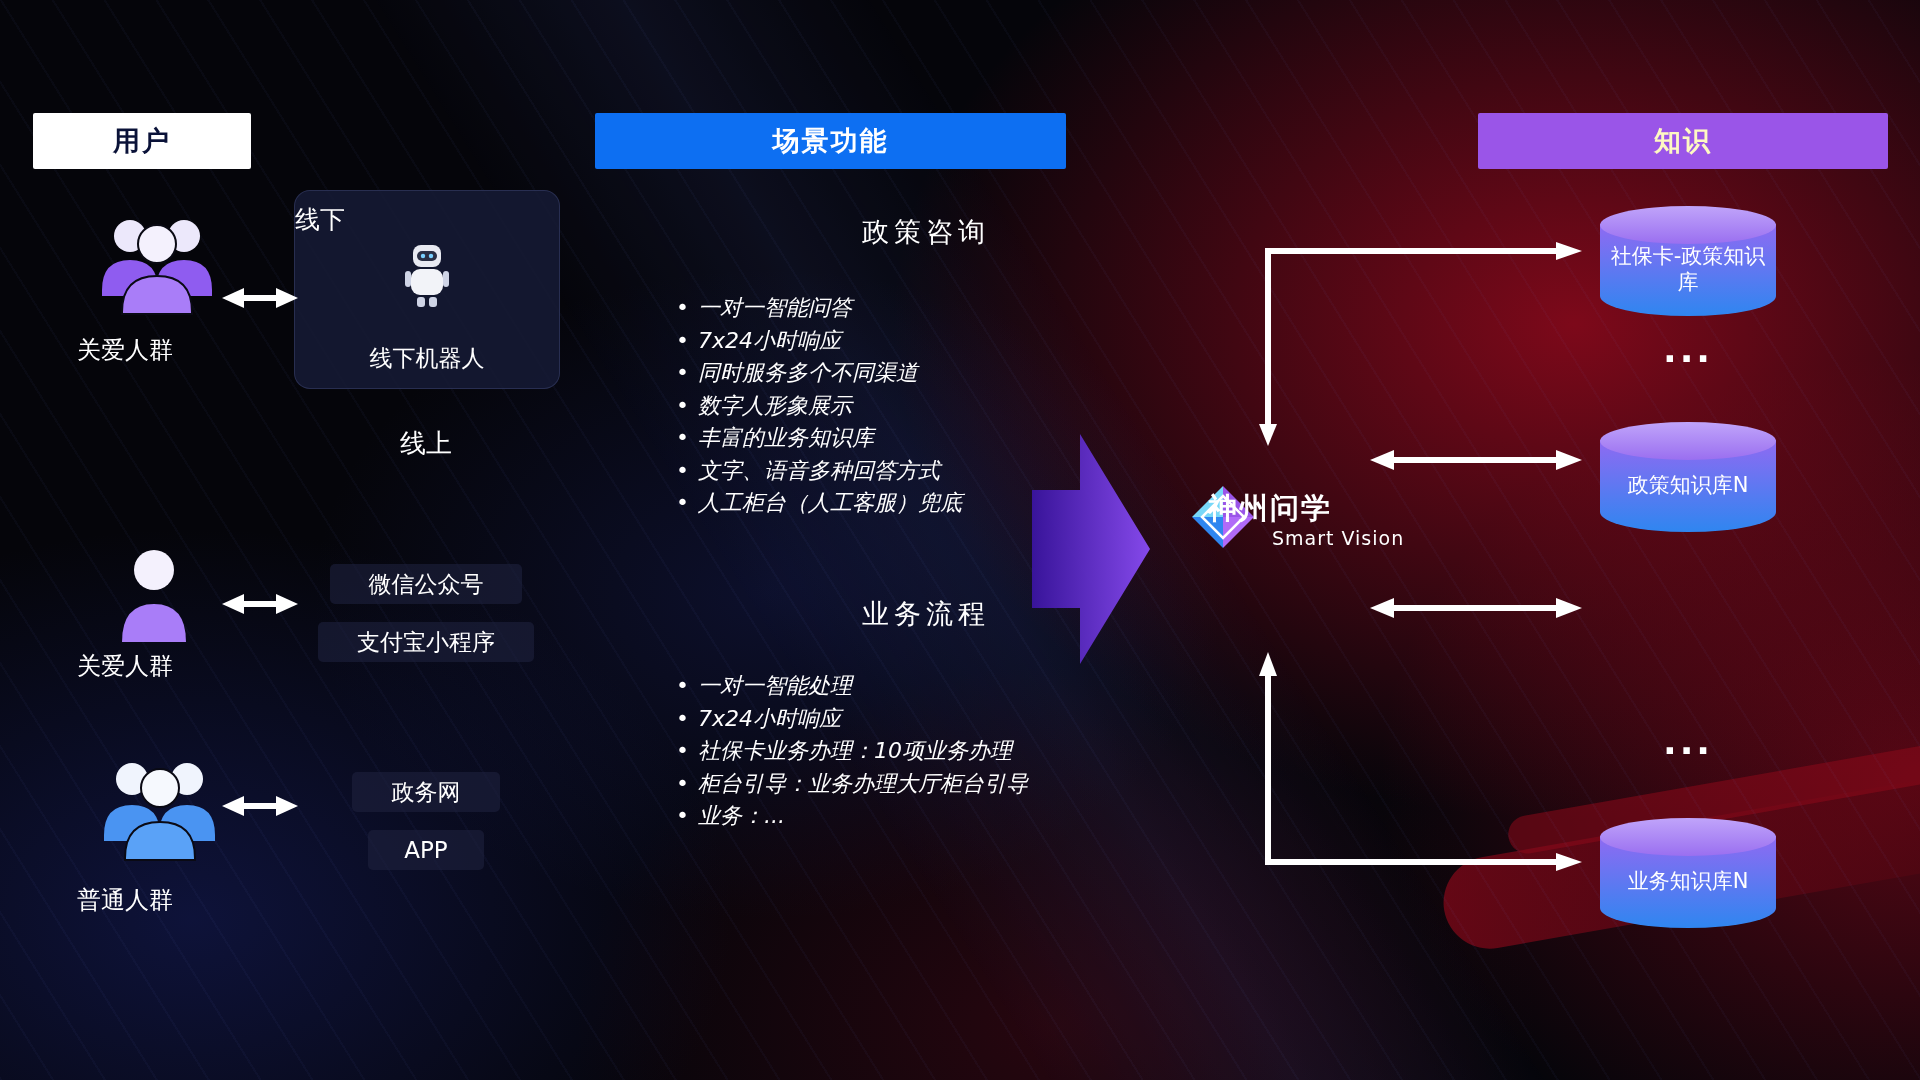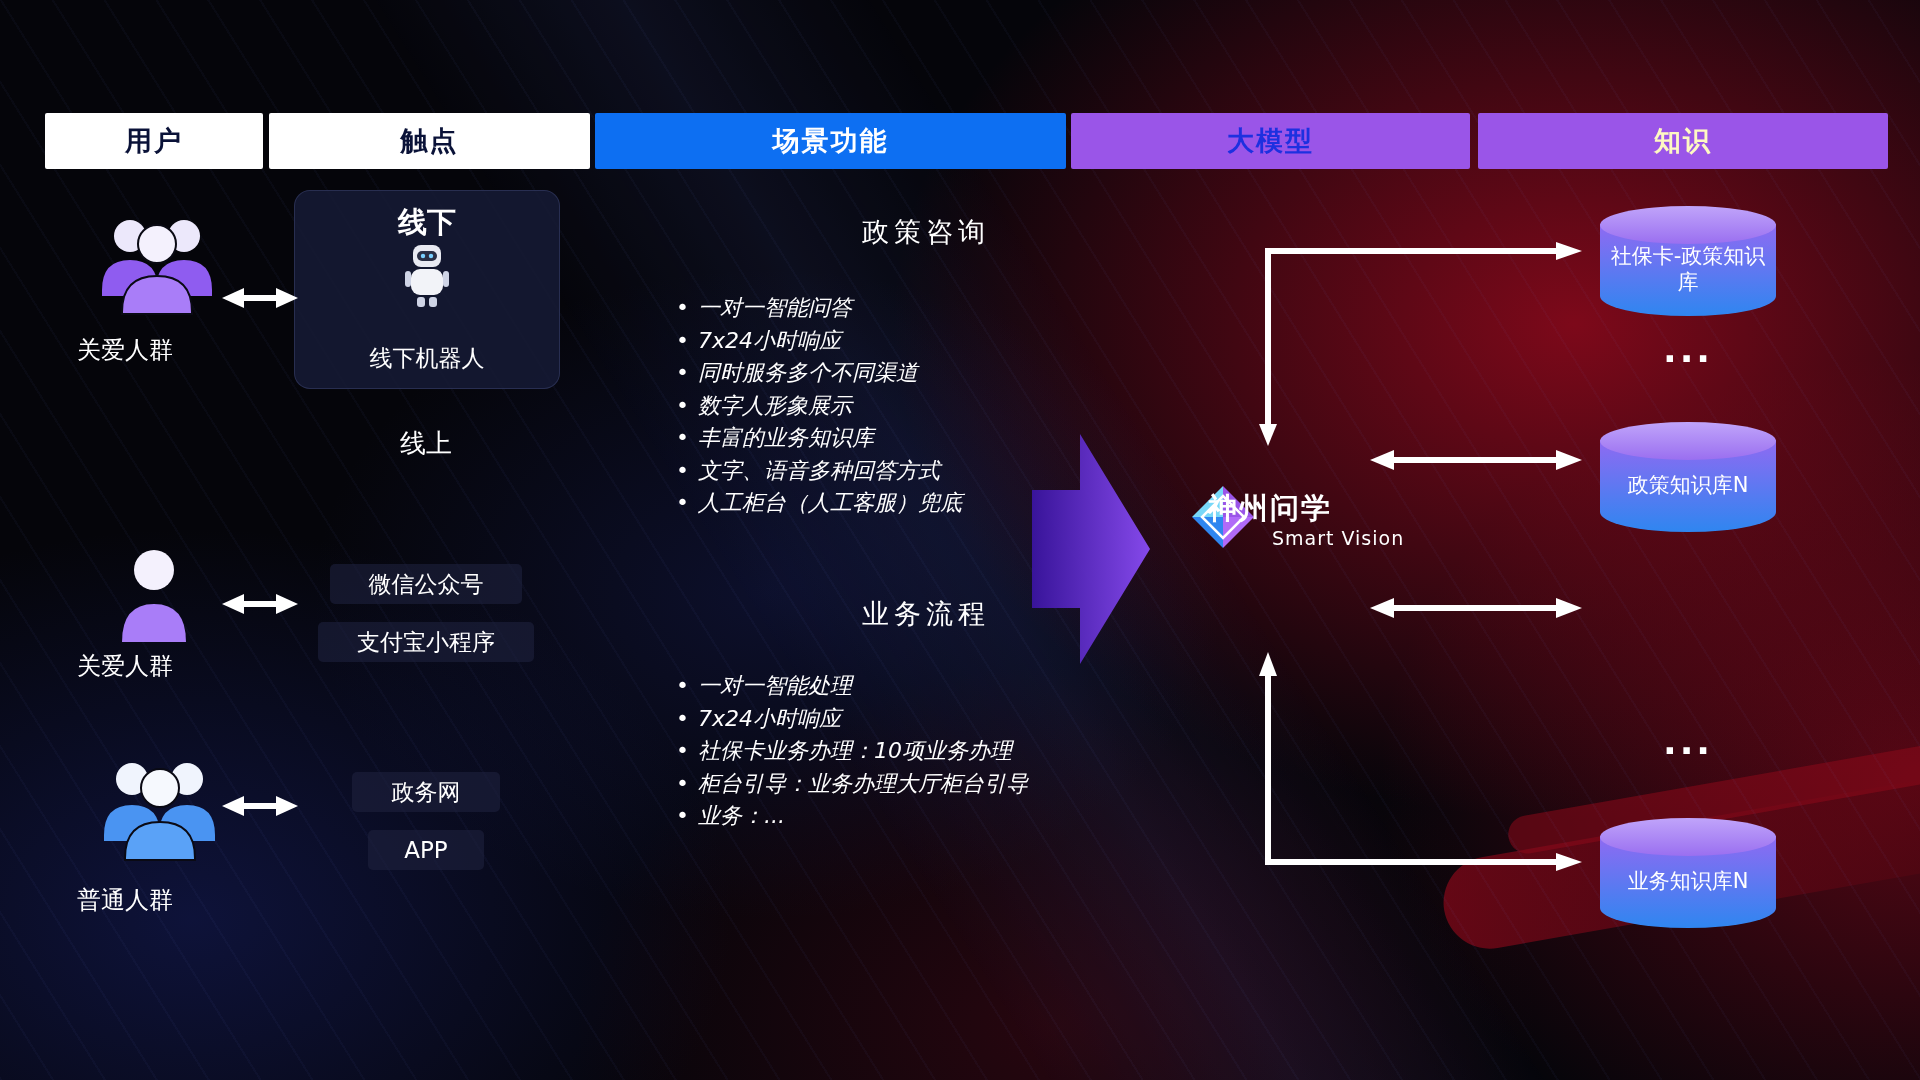--- a/index.html
+++ b/index.html
@@ -27,21 +27,21 @@
   }
   .pill-white{background:#ffffff;color:#0a1238;}
   .pill-blue{background:#0d6ff2;color:#ffffff;}
   .pill-purple{background:#9a55e8;color:#fef9c3;}
   .pill-purple.blue-text{color:#1d30e0;}
   .ulabel{position:absolute;width:160px;font-size:24px;color:#fff;}
   .card{
     position:absolute;left:294px;top:190px;width:264px;height:197px;
     background:rgba(22,26,52,0.88);border:1px solid rgba(96,108,170,0.28);border-radius:16px;
   }
-  .card-title{position:absolute;top:12px;left:0;width:100%;text-align:center;font-size:29px;font-weight:bold;}
+  .card-title{position:absolute;top:12px;left:0;width:100%;font-size:25px;}
   .card-caption{position:absolute;bottom:14px;left:0;width:100%;text-align:center;font-size:23px;}
   .card-robot{position:absolute;top:52px;left:50%;transform:translateX(-50%);}
   .online-label{position:absolute;left:294px;top:426px;width:264px;text-align:center;font-size:26px;}
   .channel{
     position:absolute;height:40px;line-height:40px;text-align:center;font-size:23px;
     background:rgba(30,34,62,0.60);border-radius:5px;color:#fff;
   }
   .scene-title{
     position:absolute;left:676px;width:314px;text-align:right;
     font-size:27px;letter-spacing:5px;color:#fff;
@@ -75,24 +75,22 @@
 
 <div id="stage">
 
   <div class="swoosh" style="left:1440px;top:816px;width:560px;height:92px;transform:rotate(-10deg);
               background:linear-gradient(100deg, rgba(125,8,24,0.78), rgba(80,5,16,0.35));"></div>
   <div class="swoosh" style="left:1505px;top:778px;width:470px;height:38px;transform:rotate(-10deg);border-radius:30px;
               background:rgba(140,10,26,0.55);"></div>
 
   <div class="streaks"></div>
 
-  <div class="pill pill-white" style="left:45px;width:218px">用户</div>
-  <div class="pill pill-white" style="left:269px;width:321px">触点</div>
+  <div class="pill pill-white" style="left:33px;width:218px">用户</div>
   <div class="pill pill-blue" style="left:595px;width:471px">场景功能</div>
-  <div class="pill pill-purple blue-text" style="left:1071px;width:399px">大模型</div>
   <div class="pill pill-purple" style="left:1478px;width:410px">知识</div>
 
   <div style="position:absolute;left:92px;top:206px">
     <svg width="130" height="112" viewBox="0 0 130 112">
       <circle cx="38" cy="30" r="16" fill="#ece8fb"></circle>
       <path d="M10 84 q0-30 28-30 q28 0 28 30 v6 h-56 z" fill="#8f5cf0"></path>
       <circle cx="92" cy="30" r="16" fill="#ece8fb"></circle>
       <path d="M64 84 q0-30 28-30 q28 0 28 30 v6 h-56 z" fill="#8f5cf0"></path>
       <circle cx="65" cy="38" r="19" fill="#f4f1fd" stroke="#0a0a14" stroke-width="2"></circle>
       <path d="M30 106 q0-36 35-36 q35 0 35 36 v2 h-70 z" fill="#a97df8" stroke="#0a0a14" stroke-width="2"></path>

